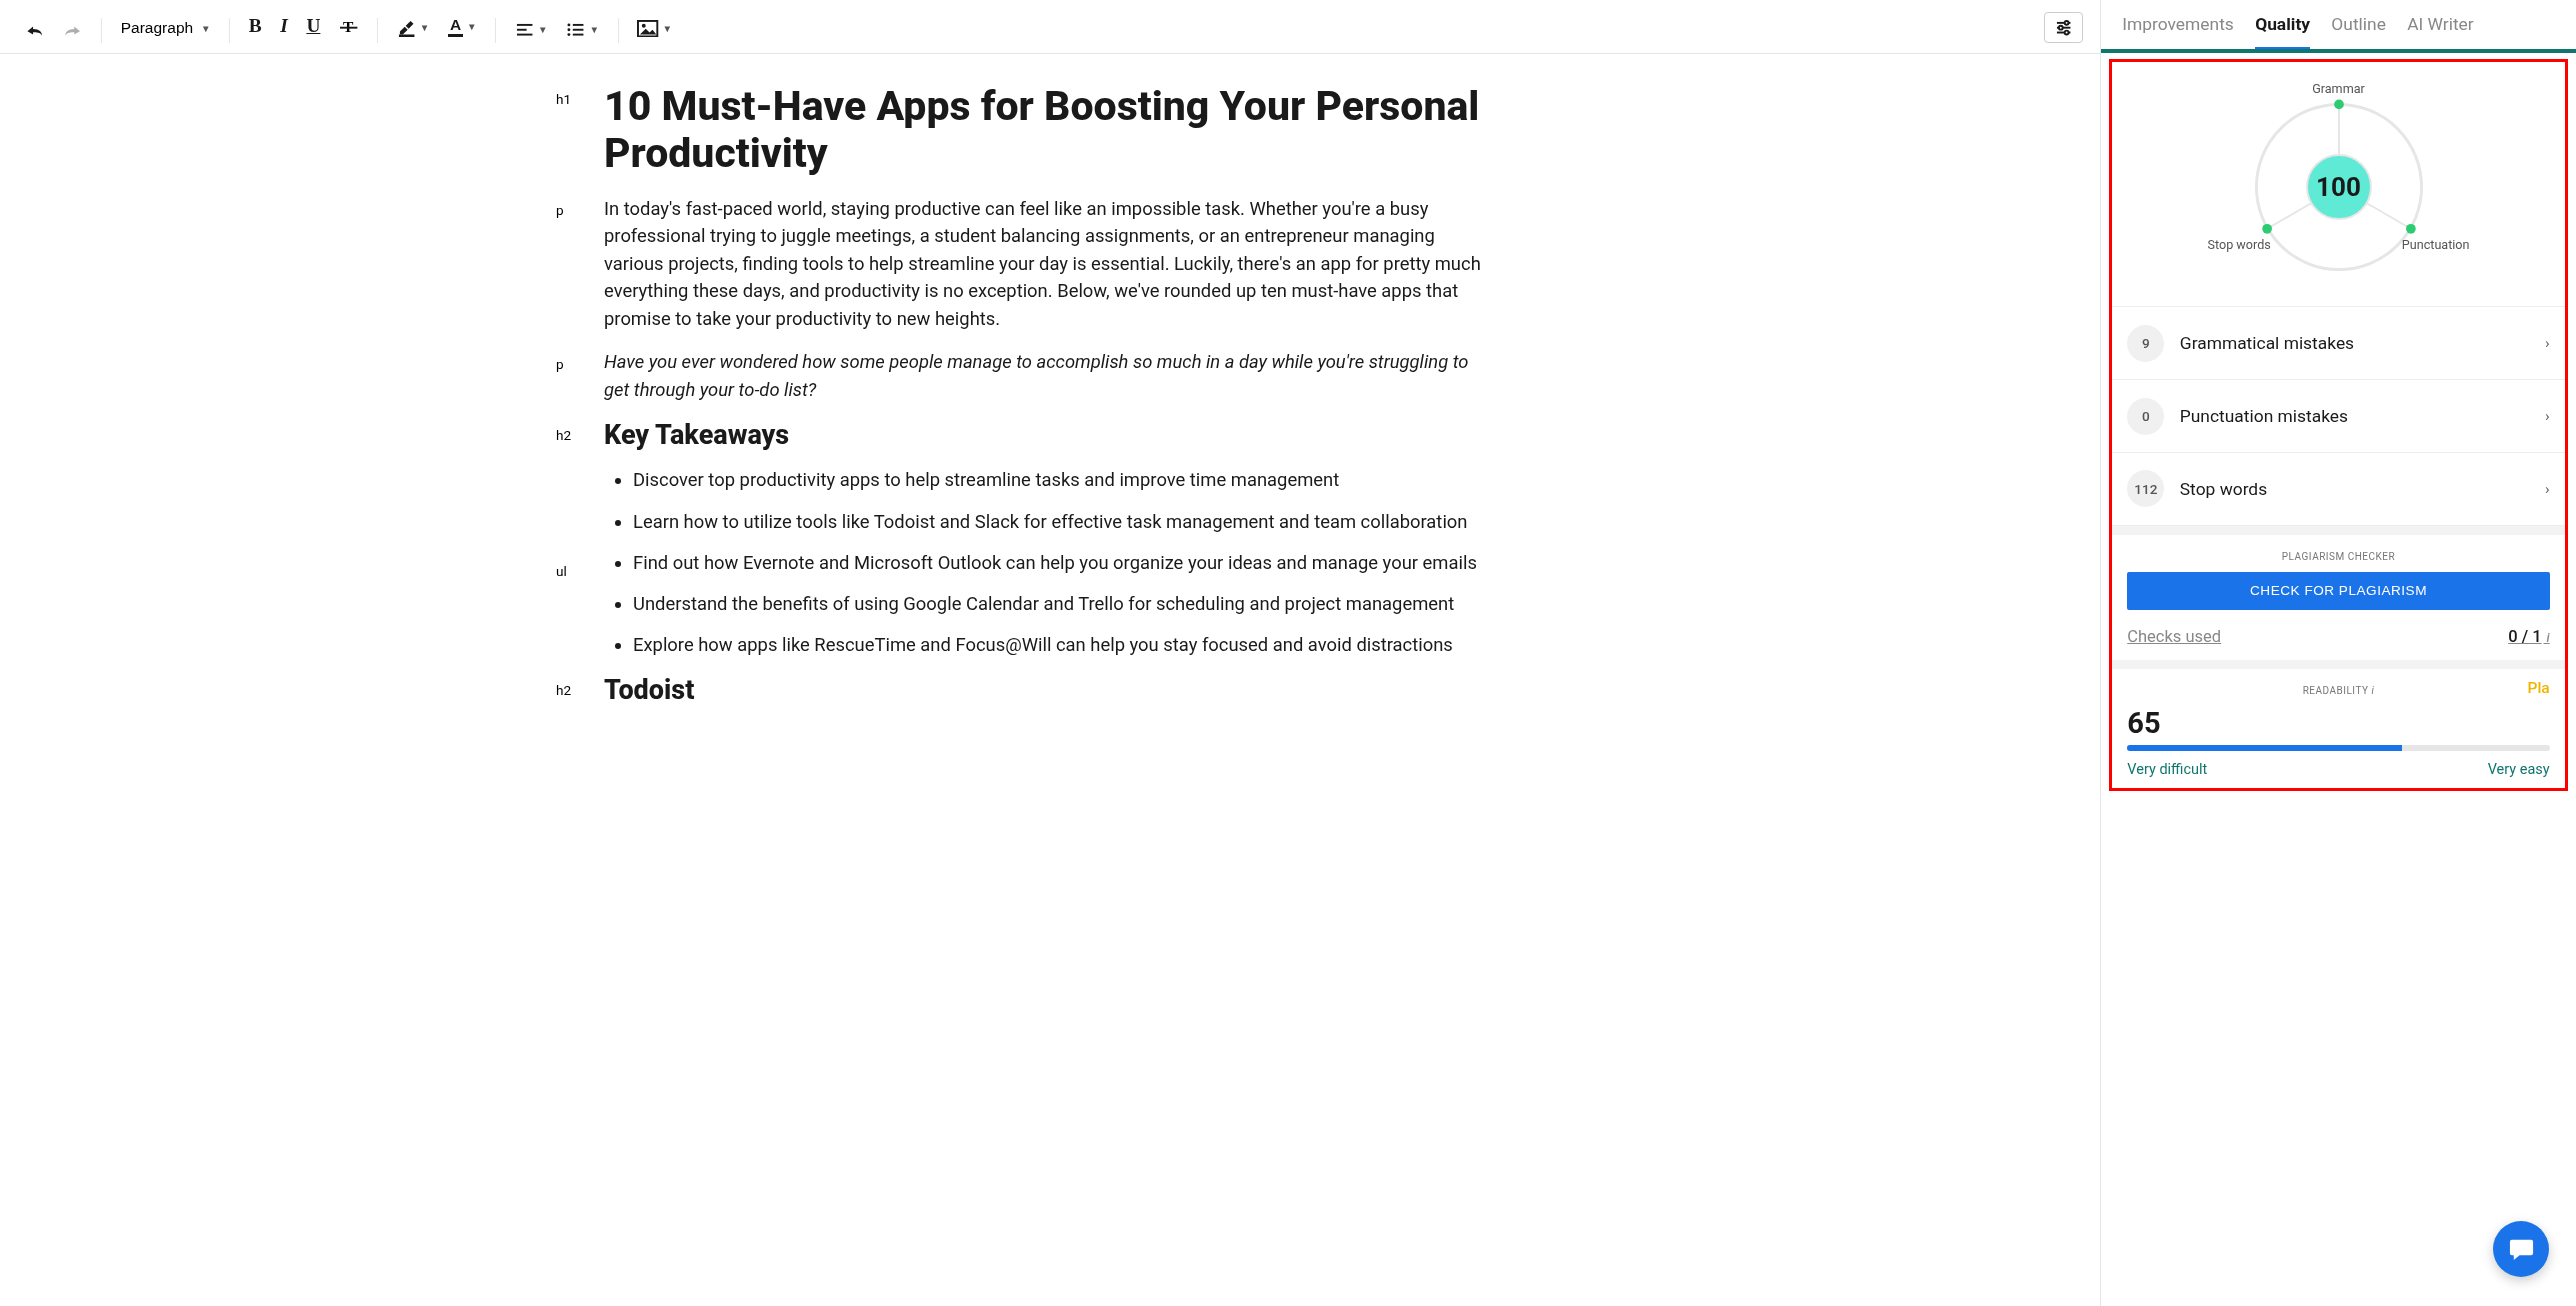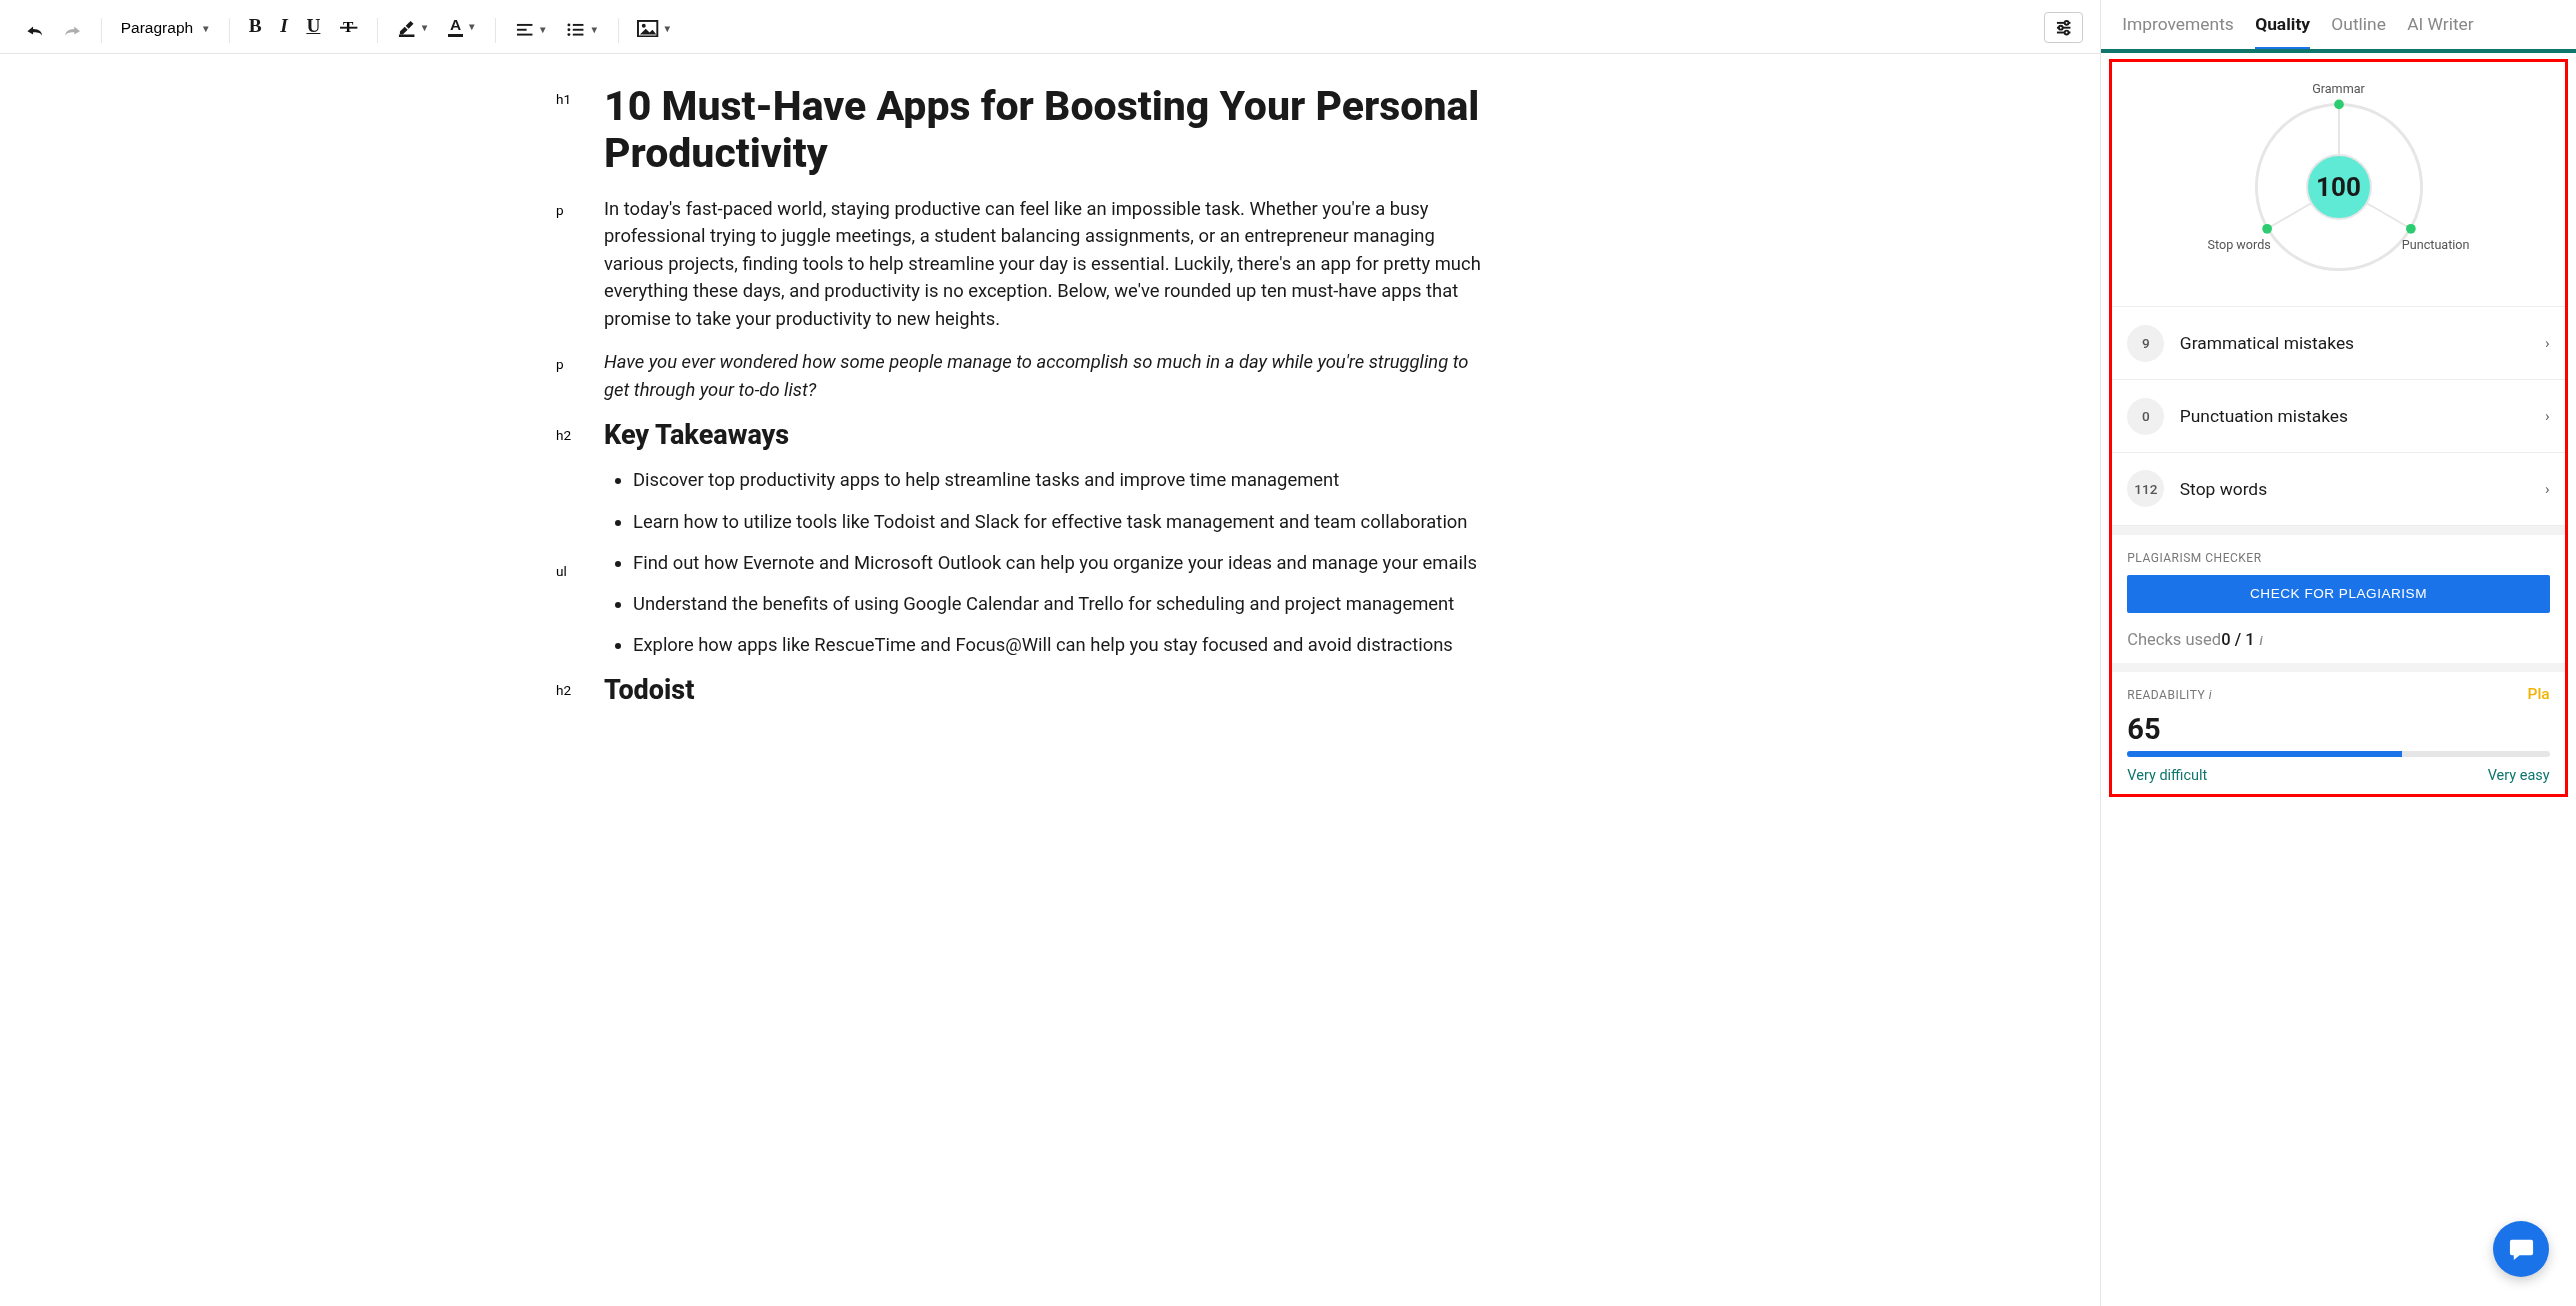--- a/index.html
+++ b/index.html
@@ -41,23 +41,23 @@
 .score-label { position: absolute; font-size: 12.6px; color: #555; }
 .score-label.top { top: -3.9px; left: 50%; transform: translateX(-50%); }
 .score-label.left { bottom: 37px; left: -29px; }
 .score-label.right { bottom: 37px; right: -29px; }
 .issue-section { border-top: 1px solid #eee; }
 .issue-row { display: flex; align-items: center; padding: 17.4px 15.5px; border-bottom: 1px solid #eee; cursor: pointer; }
 .issue-count { width: 37px; height: 37px; border-radius: 50%; background: #f0f0f0; display: flex; align-items: center; justify-content: center; font-size: 13.6px; color: #555; margin-right: 15.5px; font-weight: 500; }
 .issue-label { flex: 1; font-size: 17.4px; }
 .issue-chevron { color: #666; font-size: 15.5px; }
 .section-gap { height: 9.7px; background: #f3f3f3; }
-.section-header { font-size: 12px; letter-spacing: 0.5px; color: #777; padding: 15.5px 15.5px 9.7px; text-transform: uppercase; }
+.section-header { font-size: 10px; letter-spacing: 0.5px; color: #777; padding: 15.5px 15.5px 9.7px; text-transform: uppercase; text-align: center; }
 .plag-btn { display: block; width: calc(100% - 31px); margin: 0 15.5px 11.6px; background: #1a73e8; color: #fff; border: none; padding: 11.6px; font-size: 13.6px; letter-spacing: 0.5px; cursor: pointer; border-radius: 1.9px; }
-.checks-row { display: flex; padding: 5.8px 15.5px 13.6px; font-size: 16.5px; color: #888; }
+.checks-row { display: flex; justify-content: space-between; padding: 5.8px 15.5px 13.6px; font-size: 16.5px; color: #888; text-decoration: underline; }
 .checks-row .val { color: #1a1a1a; font-weight: 500; }
 .checks-row .val i { font-style: italic; color: #888; font-size: 12.6px; margin-left: 1.9px; }
 .read-score { font-size: 29px; font-weight: 700; padding: 0 15.5px 5.8px; }
 .read-bar-wrap { padding: 0 15.5px; margin-bottom: 5.8px; position: relative; }
 .read-bar { height: 5.8px; background: #e6e6e6; border-radius: 2.9px; overflow: hidden; }
 .read-fill { height: 100%; background: #1a73e8; width: 65%; }
 .read-labels { display: flex; justify-content: space-between; padding: 3.9px 15.5px 0; font-size: 14.5px; color: #0f766e; }
 .pla-text { position: absolute; right: 15.5px; top: -27px; color: #f0b400; font-size: 15.5px; font-weight: 500; }
 .chat-bubble { position: fixed; bottom: 29px; right: 27px; width: 56px; height: 56px; border-radius: 50%; background: #1a73e8; display: flex; align-items: center; justify-content: center; color: #fff; font-size: 25px; box-shadow: 0 3.9px 11.6px rgba(0,0,0,0.2); cursor: pointer; }
 .font-color-swatch { display:inline-block; font-weight:700; border-bottom:3.9px solid #1a1a1a; font-size:15.5px; padding:0 1.9px; }

